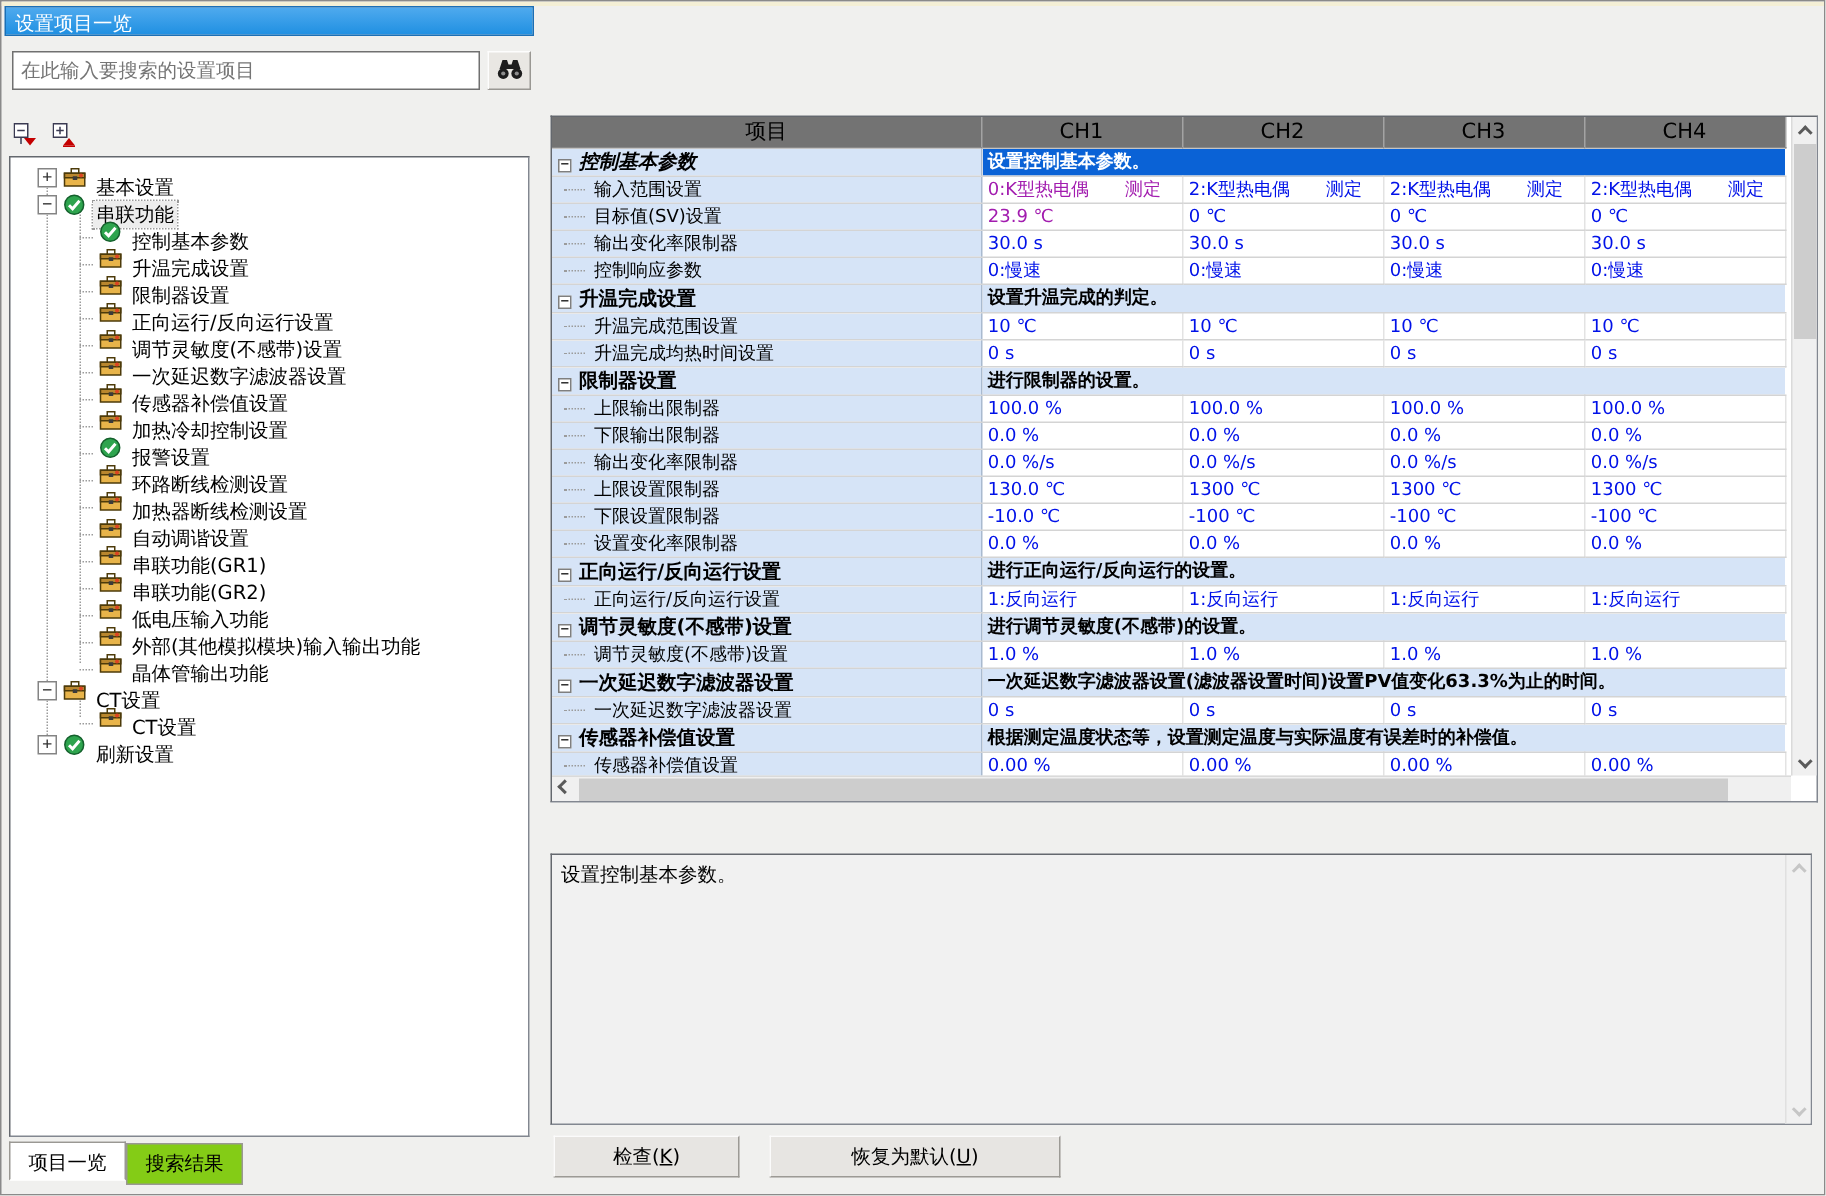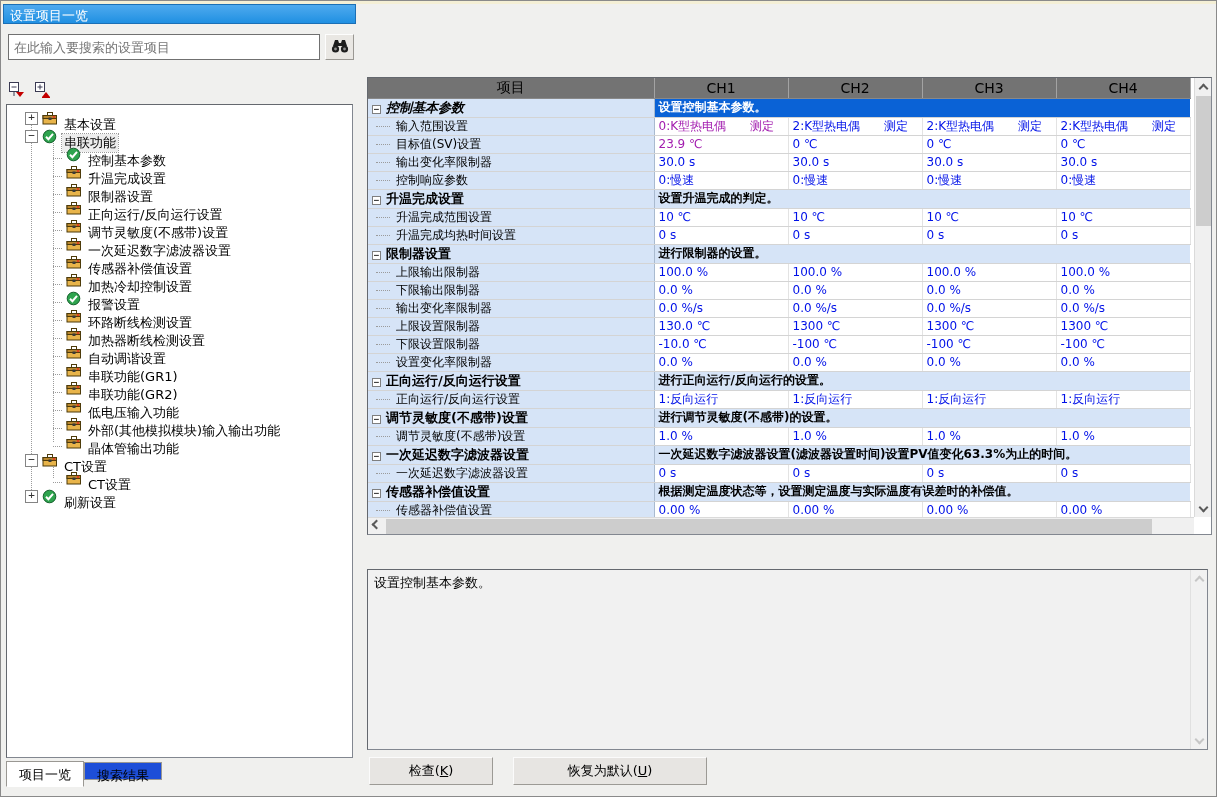--- a/index.html
+++ b/index.html
@@ -19,21 +19,21 @@
   .tree { position:relative; padding-top:4px; }
   .spine { position:absolute; border-left:1px dotted #9B9B9B; width:0; }
   .tree-row { position:relative; height:18px; display:flex; align-items:center; white-space:nowrap; cursor:pointer; }
   .expander { width:13px; height:13px; border:1px solid #848484; background:#fff; font-size:11px; line-height:10px; text-align:center; color:#333; margin-left:18px; flex:0 0 13px; cursor:pointer; font-family:"DejaVu Sans Mono",monospace; }
   .tree-row .ticon { margin-left:4px; flex:0 0 16px; display:inline-flex; }
   .tree-row .tlabel { margin-left:4px; font-size:13px; color:#000; padding:0 2px;margin-top:14px; }
   .tree-row.focused .tlabel { background:#EDEDED; outline:1px dotted #9a9a9a; }
   .dot-h { display:inline-block; width:9px; height:9px; border-bottom:1px dotted #9B9B9B; margin-left:46px; flex:0 0 9px; }
 
   .tabs { position:absolute; left:3px; top:758px; display:flex; }
-  .tab { height:18px; padding:4px 12px 0 12px; font-size:13px; border:1px solid #9A9893; background:#1d4ed8; color:#000; cursor:pointer; }
+  .tab { height:28px; padding:4px 12px 0 12px; font-size:13px; border:1px solid #9A9893; background:#84cc16; color:#000; cursor:pointer; }
   .tab.active { background:#fff; border-bottom-color:#fff; height:26px; margin-top:-1px; z-index:2; }
 
   
   .right { position:absolute; left:362px; top:3px; right:2px; bottom:2px; }
   .tablebox { position:absolute; left:4px; top:73px; width:845px; height:458px; background:#fff; border:1px solid #828790; border-top-color:#64686E; border-left-color:#64686E; }
   .grid { border-collapse:collapse; table-layout:fixed; width:822px; }
   .grid col.c0{width:286px}.grid col.cch{width:134px}
   .grid th { height:20px; background:#737373; border-right:1px solid #A3A3A3; border-bottom:1px solid #898989; font-weight:normal; font-size:14px; text-align:center; }
   .grid td { height:18px; overflow:hidden; white-space:nowrap; font-size:12px; border-bottom:1px solid #D4D4D4; }
   .item-cell { background:#D6E4F7; border-right:1px solid #A9BACF; padding-left:2px; color:#000; }

